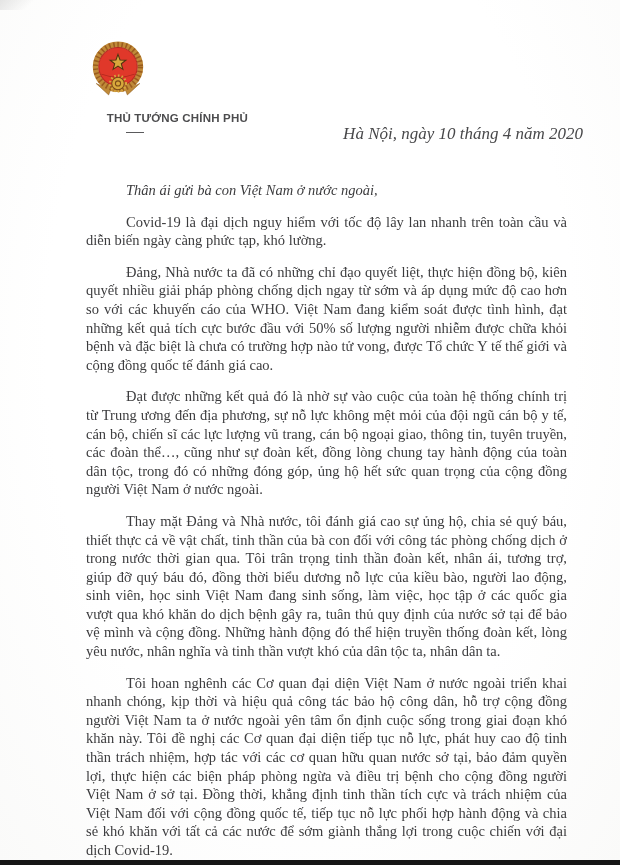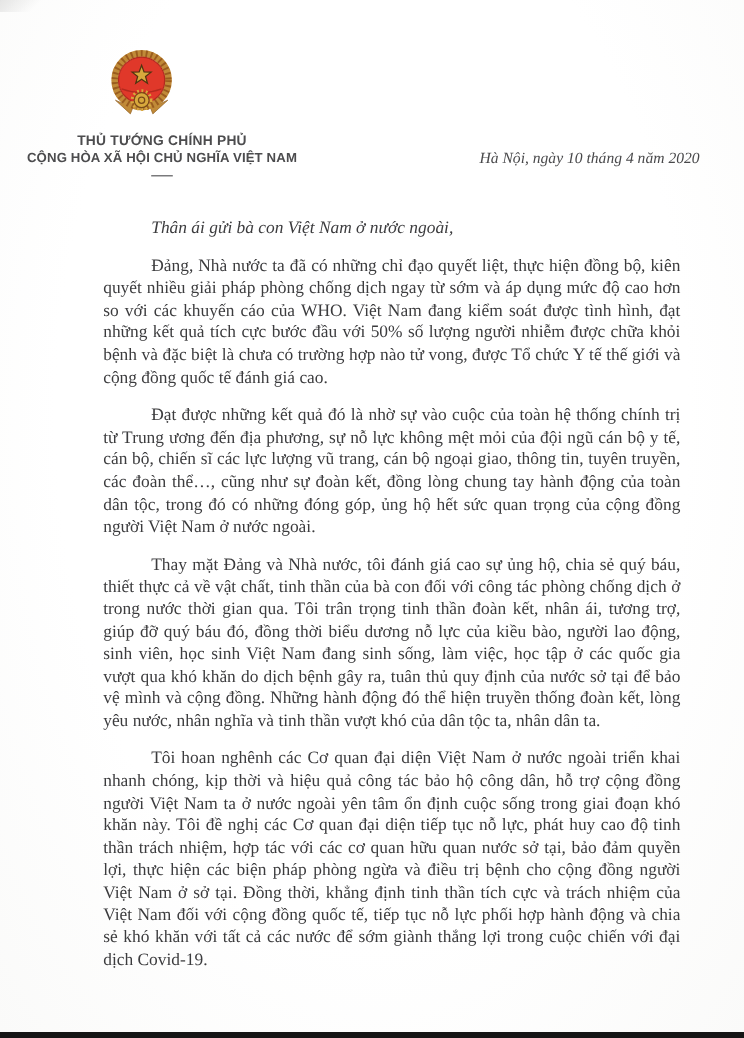--- a/index.html
+++ b/index.html
@@ -37,35 +37,35 @@
     position: absolute;
     left: 22px;
     top: 111px;
     width: 226px;
     text-align: center;
     font-family: "Liberation Sans", sans-serif;
     font-weight: bold;
     color: #4c4c4e;
     line-height: 14px;
   }
-  .org-line1 { font-size: 11.5px; letter-spacing: 0.2px; }
+  .org-line1 { font-size: 11.5px; letter-spacing: 0.2px; text-align: right; }
   .org-line2 { font-size: 11px;  letter-spacing: 0.1px; }
   .org-divider {
     width: 18px;
     height: 0;
     border-top: 1.5px solid #5a5a5c;
     margin: 7px auto 0 auto;
   }
   .dateline {
     position: absolute;
     right: 37px;
     top: 124px;
     font-family: "Liberation Serif", serif;
     font-style: italic;
-    font-size: 13px;
+    font-size: 17px;
     color: #48484a;
     white-space: nowrap;
   }
   
   .content {
     position: absolute;
     top: 181px;
     left: 86px;
     right: 53px;
     color: #3c3c3e;
@@ -120,29 +120,29 @@
 
       <path d="M18 66 Q50 78 82 66" stroke="#b32a1e" stroke-width="2" fill="none"></path>
 
       <circle cx="50" cy="84" r="15" fill="none" stroke="#d8a83c" stroke-width="5" stroke-dasharray="3 4"></circle>
       <circle cx="50" cy="84" r="12" fill="#d8a83c" stroke="#7a4a18" stroke-width="2"></circle>
       <circle cx="50" cy="84" r="5" fill="none" stroke="#7a4a18" stroke-width="2"></circle>
     </svg>
 
     <div class="org-block">
       <div class="org-line1">THỦ TƯỚNG CHÍNH PHỦ</div>
-      <div class="org-line2">CỘNG HÒA XÃ HỘI CHỦ NGHĨA VIỆT NAM</div>
       <div class="org-divider"></div>
     </div>
 
     <div class="dateline">Hà Nội, ngày 10 tháng 4 năm 2020</div>
   </div>
 
   <div class="content">
     <p class="salutation">Thân ái gửi bà con Việt Nam ở nước ngoài,</p>
+    <p class="body-par">Covid-19 là đại dịch nguy hiểm với tốc độ lây lan nhanh trên toàn cầu và diễn biến ngày càng phức tạp, khó lường.</p>
     <p class="body-par">Đảng, Nhà nước ta đã có những chỉ đạo quyết liệt, thực hiện đồng bộ, kiên quyết nhiều giải pháp phòng chống dịch ngay từ sớm và áp dụng mức độ cao hơn so với các khuyến cáo của WHO. Việt Nam đang kiểm soát được tình hình, đạt những kết quả tích cực bước đầu với 50% số lượng người nhiễm được chữa khỏi bệnh và đặc biệt là chưa có trường hợp nào tử vong, được Tổ chức Y tế thế giới và cộng đồng quốc tế đánh giá cao.</p>
     <p class="body-par">Đạt được những kết quả đó là nhờ sự vào cuộc của toàn hệ thống chính trị từ Trung ương đến địa phương, sự nỗ lực không mệt mỏi của đội ngũ cán bộ y tế, cán bộ, chiến sĩ các lực lượng vũ trang, cán bộ ngoại giao, thông tin, tuyên truyền, các đoàn thể…, cũng như sự đoàn kết, đồng lòng chung tay hành động của toàn dân tộc, trong đó có những đóng góp, ủng hộ hết sức quan trọng của cộng đồng người Việt Nam ở nước ngoài.</p>
     <p class="body-par">Thay mặt Đảng và Nhà nước, tôi đánh giá cao sự ủng hộ, chia sẻ quý báu, thiết thực cả về vật chất, tinh thần của bà con đối với công tác phòng chống dịch ở trong nước thời gian qua. Tôi trân trọng tinh thần đoàn kết, nhân ái, tương trợ, giúp đỡ quý báu đó, đồng thời biểu dương nỗ lực của kiều bào, người lao động, sinh viên, học sinh Việt Nam đang sinh sống, làm việc, học tập ở các quốc gia vượt qua khó khăn do dịch bệnh gây ra, tuân thủ quy định của nước sở tại để bảo vệ mình và cộng đồng. Những hành động đó thể hiện truyền thống đoàn kết, lòng yêu nước, nhân nghĩa và tinh thần vượt khó của dân tộc ta, nhân dân ta.</p>
     <p class="body-par">Tôi hoan nghênh các Cơ quan đại diện Việt Nam ở nước ngoài triển khai nhanh chóng, kịp thời và hiệu quả công tác bảo hộ công dân, hỗ trợ cộng đồng người Việt Nam ta ở nước ngoài yên tâm ổn định cuộc sống trong giai đoạn khó khăn này. Tôi đề nghị các Cơ quan đại diện tiếp tục nỗ lực, phát huy cao độ tinh thần trách nhiệm, hợp tác với các cơ quan hữu quan nước sở tại, bảo đảm quyền lợi, thực hiện các biện pháp phòng ngừa và điều trị bệnh cho cộng đồng người Việt Nam ở sở tại. Đồng thời, khẳng định tinh thần tích cực và trách nhiệm của Việt Nam đối với cộng đồng quốc tế, tiếp tục nỗ lực phối hợp hành động và chia sẻ khó khăn với tất cả các nước để sớm giành thắng lợi trong cuộc chiến với đại dịch Covid-19.</p>
   </div>
 
   <div class="scan-bottom-edge"></div>
 </div>
 
 </body></html>

